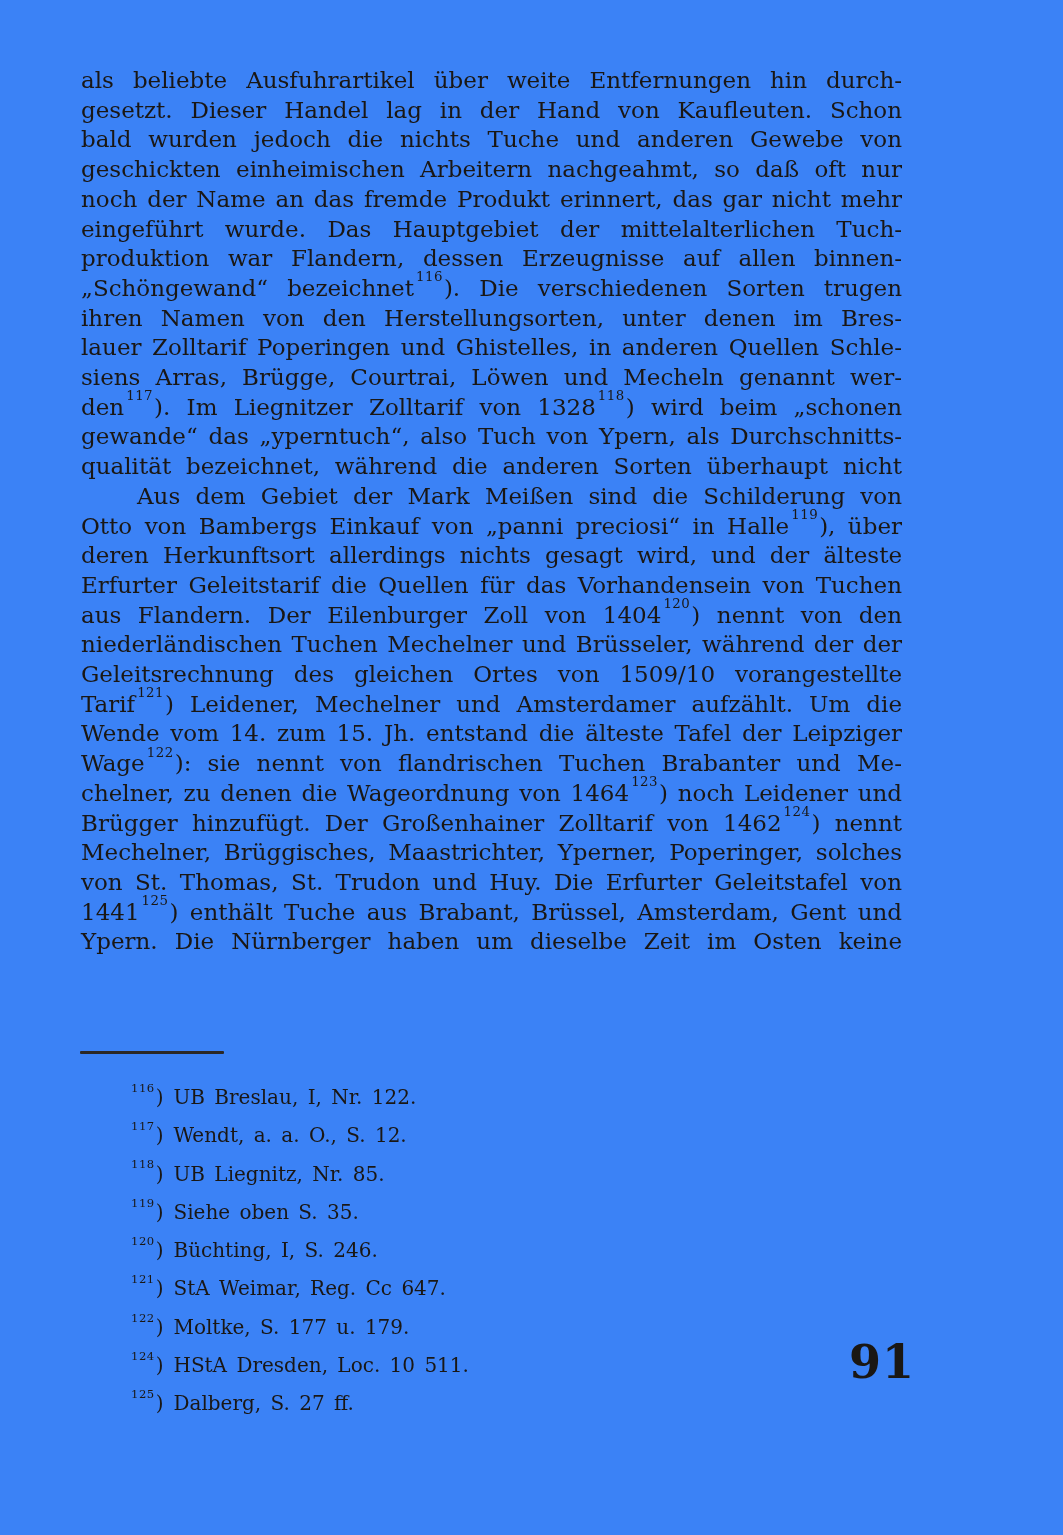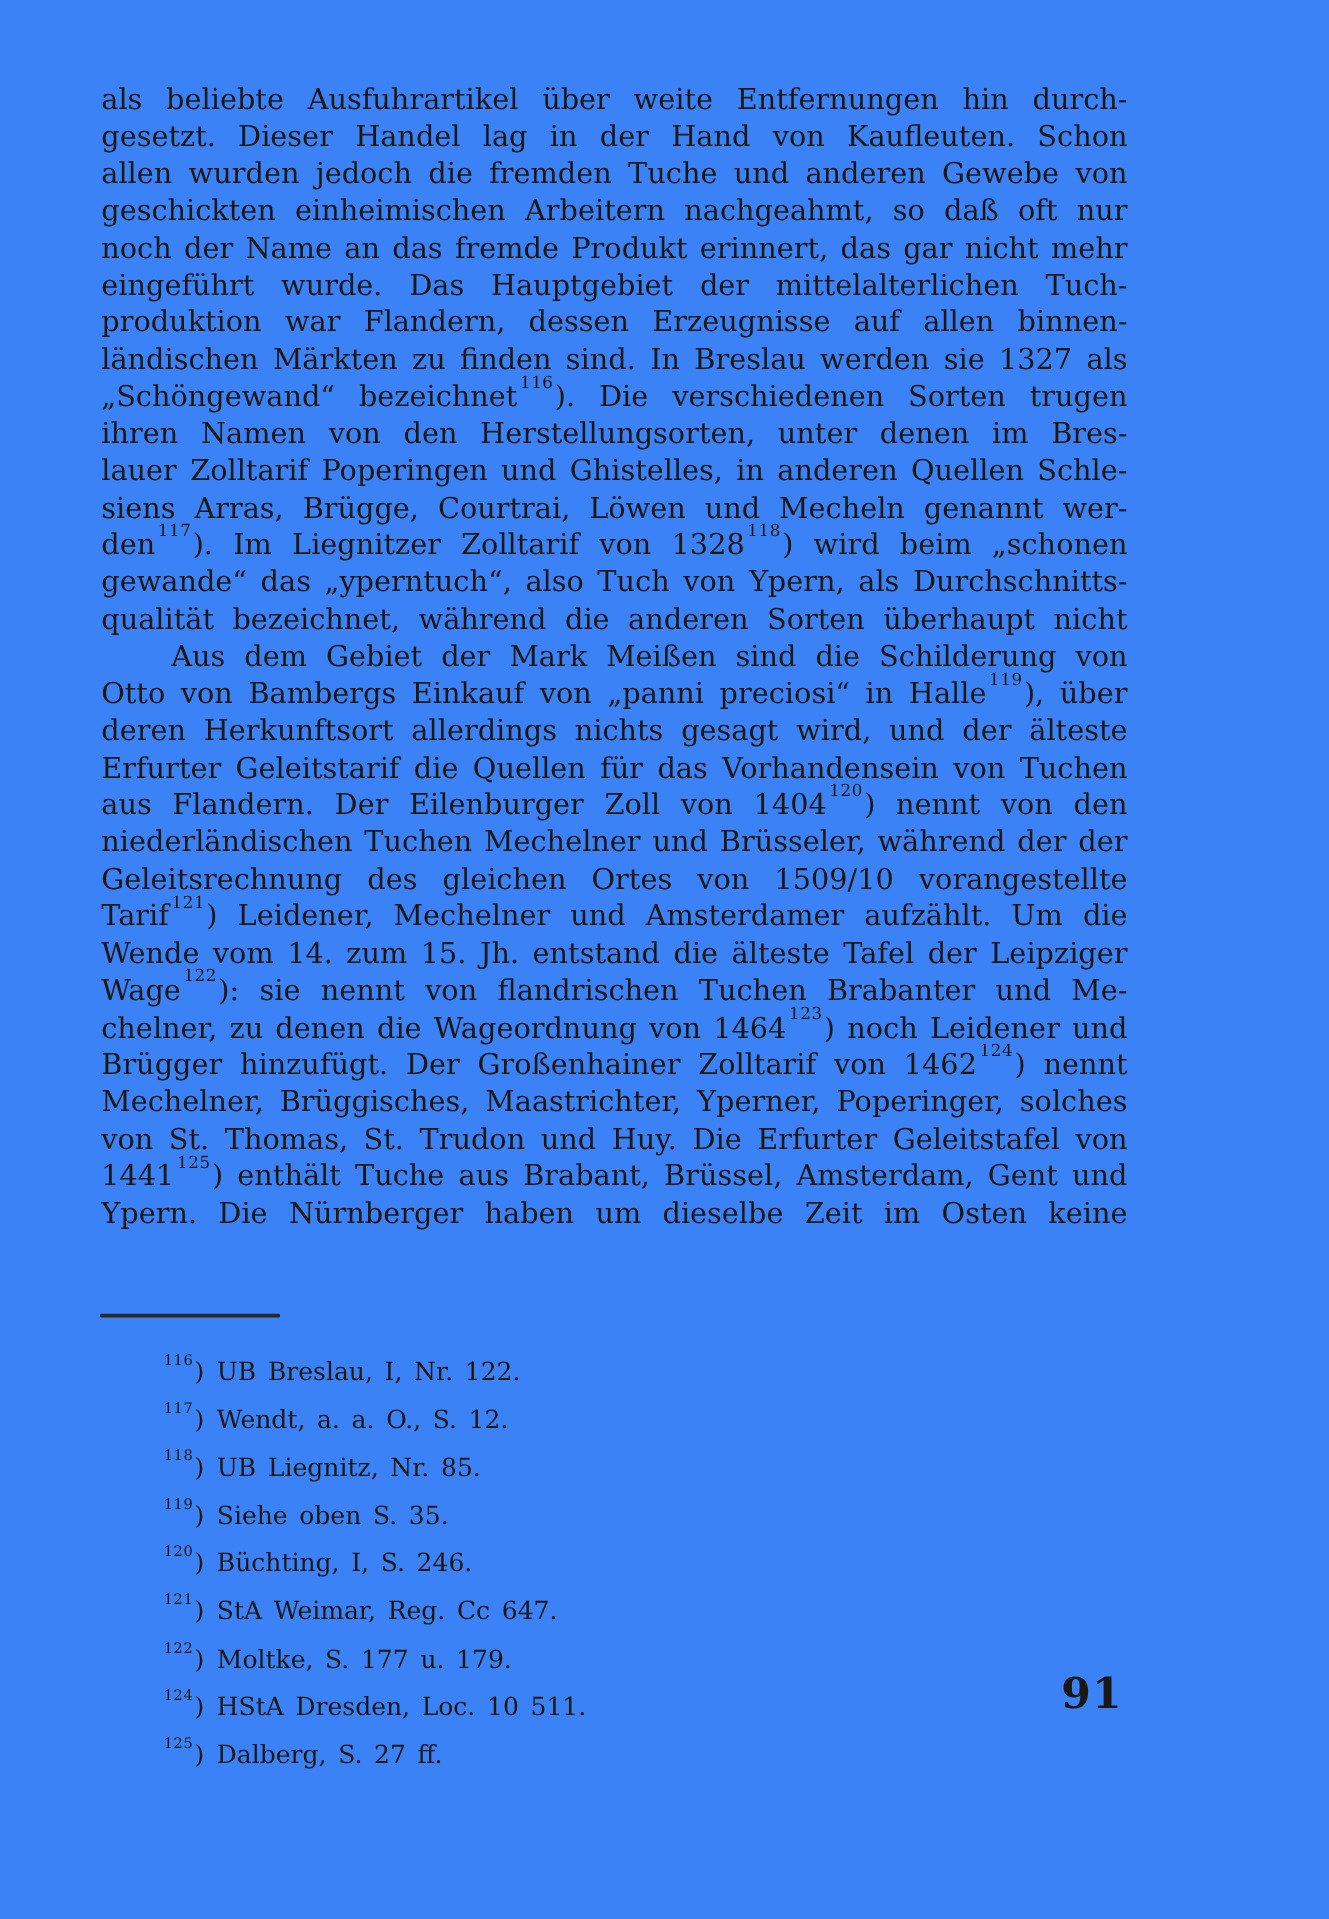--- a/index.html
+++ b/index.html
@@ -67,40 +67,39 @@
     word-spacing: 3px;
     white-space: nowrap;
     margin-top: 14px;
   }
   .footnote sup.fnref { top: -0.4em; }
 
   .page-number {
     position: absolute;
     left: 849px;
     top: 1335px;
-    font-size: 34px;
+    font-size: 46px;
     font-weight: bold;
     letter-spacing: 1px;
     color: #1a1714;
   }
 </style>
 </head>
 <body>
 
 <div class="page">
   <div class="body-text">
       <div class="paragraph">
         <div class="line">als beliebte Ausfuhrartikel über weite Entfernungen hin durch-</div>
         <div class="line">gesetzt. Dieser Handel lag in der Hand von Kaufleuten. Schon</div>
-        <div class="line">allen wurden jedoch die fremden Tuche und anderen Gewebe von</div>
+        <div class="line">bald wurden jedoch die nichts Tuche und anderen Gewebe von</div>
         <div class="line">geschickten einheimischen Arbeitern nachgeahmt, so daß oft nur</div>
         <div class="line">noch der Name an das fremde Produkt erinnert, das gar nicht mehr</div>
         <div class="line">eingeführt wurde. Das Hauptgebiet der mittelalterlichen Tuch-</div>
         <div class="line">produktion war Flandern, dessen Erzeugnisse auf allen binnen-</div>
-        <div class="line">ländischen Märkten zu finden sind. In Breslau werden sie 1327 als</div>
         <div class="line">„Schöngewand“ bezeichnet<sup class="fnref">116</sup>). Die verschiedenen Sorten trugen</div>
         <div class="line">ihren Namen von den Herstellungsorten, unter denen im Bres-</div>
         <div class="line">lauer Zolltarif Poperingen und Ghistelles, in anderen Quellen Schle-</div>
         <div class="line">siens Arras, Brügge, Courtrai, Löwen und Mecheln genannt wer-</div>
         <div class="line">den<sup class="fnref">117</sup>). Im Liegnitzer Zolltarif von 1328<sup class="fnref">118</sup>) wird beim „schonen</div>
         <div class="line">gewande“ das „yperntuch“, also Tuch von Ypern, als Durchschnitts-</div>
         <div class="line">qualität bezeichnet, während die anderen Sorten überhaupt nicht</div>
       </div>
       <div class="paragraph">
         <div class="line indent">Aus dem Gebiet der Mark Meißen sind die Schilderung von</div>

